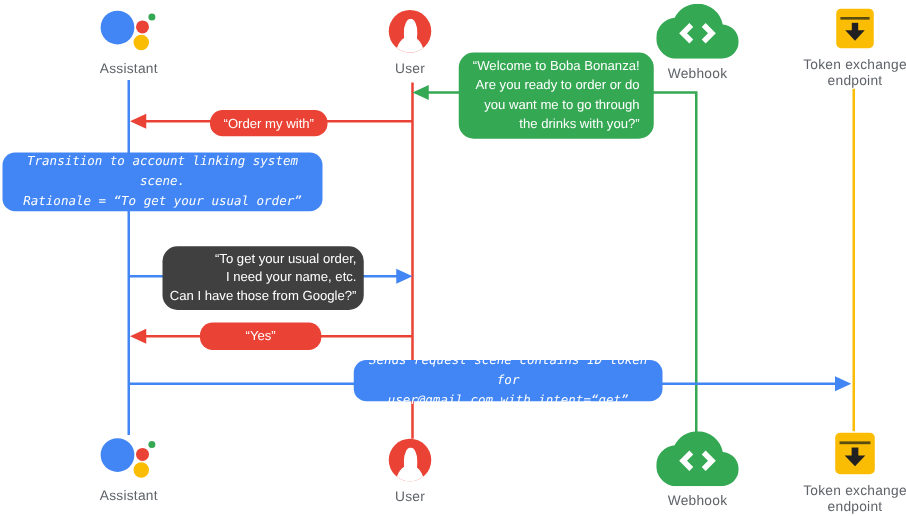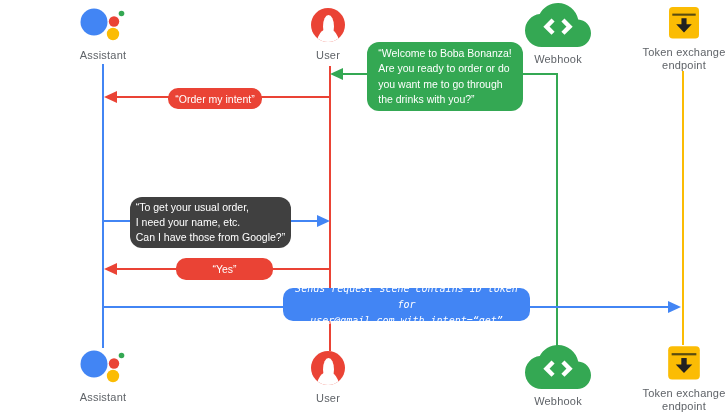--- a/index.html
+++ b/index.html
@@ -30,21 +30,21 @@
   .h-line { position:absolute; height:2px; z-index:2; }
   .hl-red { background:#EA4335; } .hl-blue { background:#4285F4; } .hl-green { background:#34A853; }
   .head { position:absolute; width:0; height:0; border-top:6px solid transparent; border-bottom:6px solid transparent; z-index:2; }
   .head-l-red   { border-right:13px solid #EA4335; }
   .head-l-green { border-right:13px solid #34A853; }
   .head-r-blue  { border-left:13px solid #4285F4; }
 
   
   .bubble {
     position:absolute; color:#fff; display:flex; align-items:center; justify-content:center;
-    text-align:left; white-space:pre-line; z-index:3; box-sizing:border-box; padding:2px 4px;
+    text-align:right; white-space:pre-line; z-index:3; box-sizing:border-box; padding:2px 4px;
   }
   .b-green { background:#34A853; border-radius:12px; font-size:10.5px; line-height:15.5px; }
   .b-blue  { background:#404040; border-radius:12px; font-size:10.5px; line-height:15px; }
   .b-red   { background:#EA4335; border-radius:10px; font-size:10.5px; line-height:12px; }
   .note {
     position:absolute; color:#fff; background:#4285F4; border-radius:10px;
     display:flex; align-items:center; justify-content:center; text-align:center;
     white-space:pre-line; z-index:3; box-sizing:border-box; padding:2px 4px;
     font-family:"DejaVu Sans Mono", monospace; font-style:italic; font-size:10px; line-height:16px;
   }
@@ -72,28 +72,30 @@
   <div class="head head-l-red" style="left:104px; top:263px;"></div>
 
   <div class="h-line hl-blue" style="left:104px; top:306px; width:565px;"></div>
   <div class="head head-r-blue" style="left:668px; top:301px;"></div>
 
   <div class="bubble b-green" style="left:367px; top:42px; width:156px; height:69px;">“Welcome to Boba Bonanza!
 Are you ready to order or do
 you want me to go through
 the drinks with you?”</div>
 
-  <div class="bubble b-red" style="left:168px; top:88px; width:94px; height:21px;">“Order my intent”</div>
+  <div class="bubble b-red" style="left:168px; top:88px; width:94px; height:21px;">“Order my with”</div>
 
+  <div class="note" style="left:2px; top:122px; width:256px; height:47px;">Transition to account linking system scene.
+Rationale = “To get your usual order”</div>
 
   <div class="bubble b-blue" style="left:130px; top:197px; width:161px; height:51px;">“To get your usual order,
 I need your name, etc.
 Can I have those from Google?”</div>
 
-  <div class="bubble b-red" style="left:176px; top:258px; width:97px; height:22px;">“Yes”</div>
+  <div class="bubble b-red" style="left:160px; top:258px; width:97px; height:22px;">“Yes”</div>
 
   <div class="note" style="left:283px; top:288px; width:247px; height:33px;">Sends request scene contains ID token for
 user@gmail.com with intent=“get”</div>
 
   <div class="actor" style="left:33px; top:5px;">
     <div class="icon-box" style="height:38px;">
       <svg width="46" height="36" viewBox="0 0 46 36">
         <circle cx="14" cy="16" r="13.5" fill="#4285F4"></circle>
         <circle cx="34" cy="15.5" r="5.2" fill="#EA4335"></circle>
         <circle cx="41.5" cy="7.5" r="2.8" fill="#34A853"></circle>

